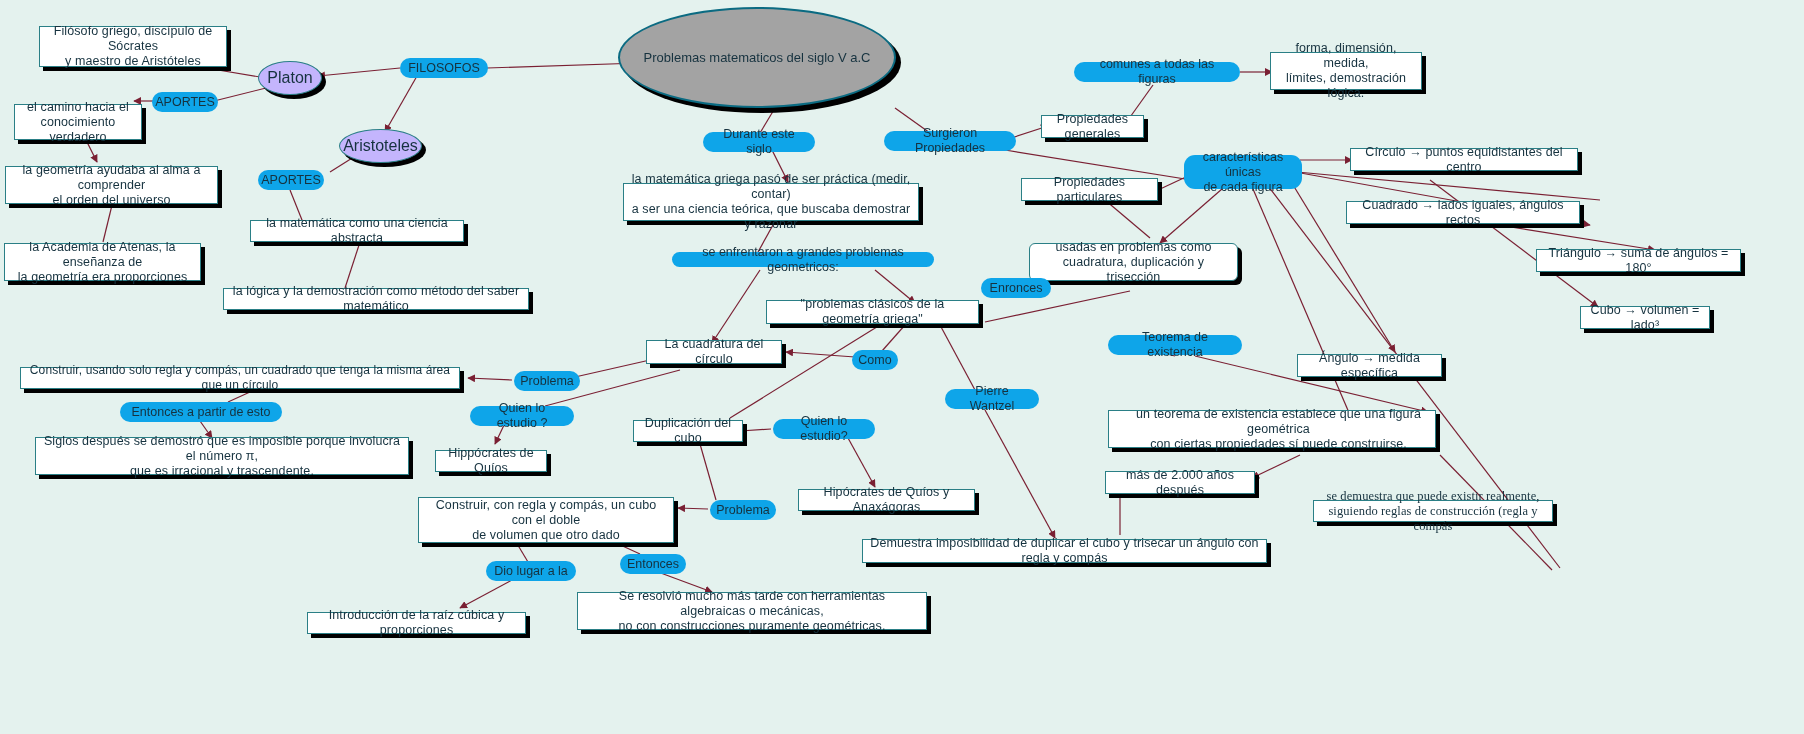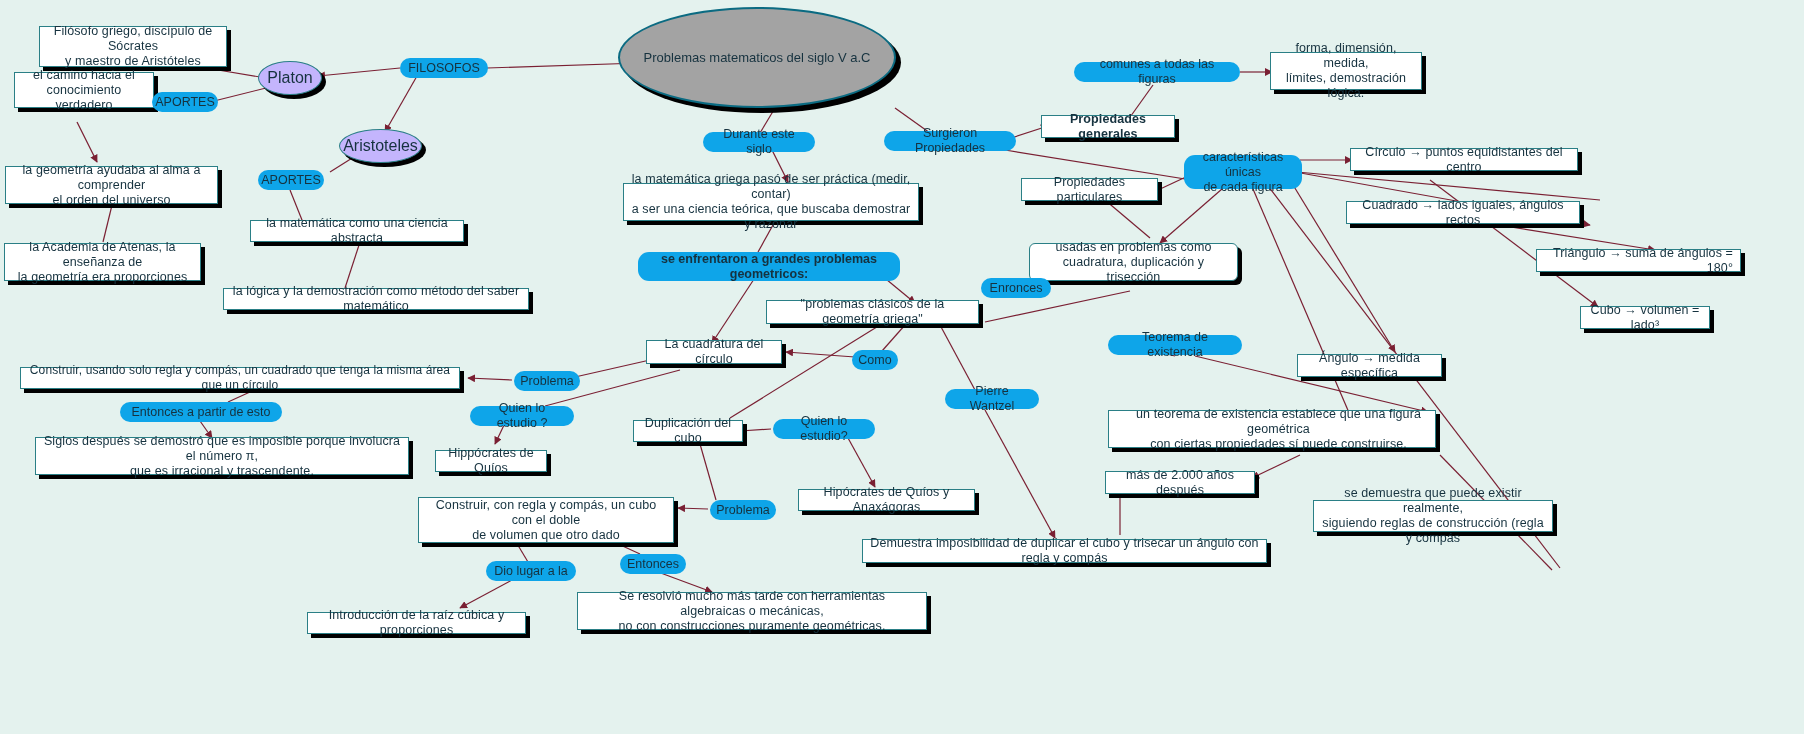--- a/index.html
+++ b/index.html
@@ -176,21 +176,21 @@
     </g>
   </svg>
 
   <div class="ell root" style="left:618px;top:7px;width:278px;height:101px;">Problemas matematicos del siglo V a.C</div>
 
   <div class="ell" style="left:258px;top:61px;width:64px;height:34px;">Platon</div>
   <div class="ell" style="left:339px;top:129px;width:83px;height:34px;">Aristoteles</div>
 
   <div class="node" style="left:22px;top:26px;width:188px;height:41px;margin-left:17px;">Filósofo griego, discípulo de Sócrates
 y maestro de Aristóteles</div>
-  <div class="node" style="left:14px;top:72px;width:140px;height:36px;">el camino hacia el
+  <div class="node" style="left:14px;top:104px;width:128px;height:36px;">el camino hacia el
 conocimiento verdadero</div>
   <div class="node" style="left:5px;top:166px;width:213px;height:38px;">la geometría ayudaba al alma a comprender
 el orden del universo</div>
   <div class="node" style="left:4px;top:243px;width:197px;height:38px;">la Academia de Atenas, la enseñanza de
 la geometría era proporciones</div>
   <div class="node" style="left:250px;top:220px;width:214px;height:22px;">la matemática como una ciencia abstracta</div>
   <div class="node" style="left:223px;top:288px;width:306px;height:22px;">la lógica y la demostración como método del saber matemático</div>
 
   <div class="node" style="left:623px;top:183px;width:296px;height:38px;">la matemática griega pasó de ser práctica (medir, contar)
 a ser una ciencia teórica, que buscaba demostrar y razonar</div>
@@ -202,44 +202,44 @@
   <div class="node" style="left:435px;top:450px;width:112px;height:22px;">Hippócrates de Quíos</div>
   <div class="node" style="left:633px;top:420px;width:110px;height:22px;">Duplicación del cubo</div>
   <div class="node" style="left:798px;top:489px;width:177px;height:22px;">Hipócrates de Quíos y Anaxágoras</div>
   <div class="node" style="left:418px;top:497px;width:256px;height:46px;">Construir, con regla y compás, un cubo con el doble
 de volumen que otro dado</div>
   <div class="node" style="left:307px;top:612px;width:219px;height:22px;">Introducción de la raíz cúbica y proporciones</div>
   <div class="node" style="left:577px;top:592px;width:350px;height:38px;">Se resolvió mucho más tarde con herramientas algebraicas o mecánicas,
 no con construcciones puramente geométricas.</div>
   <div class="node" style="left:862px;top:539px;width:405px;height:24px;">Demuestra imposibilidad de duplicar el cubo y trisecar un ángulo con regla y compás</div>
 
-  <div class="node" style="left:1041px;top:115px;width:134px;height:23px;font-weight:bold;">Propiedades generales</div>
+  <div class="node" style="left:1041px;top:115px;width:103px;height:23px;">Propiedades generales</div>
   <div class="node" style="left:1021px;top:178px;width:137px;height:23px;">Propiedades particulares</div>
   <div class="node" style="left:1270px;top:52px;width:152px;height:38px;">forma, dimensión, medida,
 límites, demostración lógica.</div>
   <div class="node" style="left:1350px;top:148px;width:228px;height:23px;">Círculo → puntos equidistantes del centro</div>
   <div class="node" style="left:1346px;top:201px;width:234px;height:23px;">Cuadrado → lados iguales, ángulos rectos</div>
 
-  <div class="node" style="left:1536px;top:249px;width:205px;height:23px;text-align:right;">Triángulo → suma de ángulos = 180°</div>
+  <div class="node" style="left:1536px;top:249px;width:205px;height:23px;">Triángulo → suma de ángulos = 180°</div>
   <div class="node" style="left:1580px;top:306px;width:130px;height:23px;">Cubo → volumen = lado³</div>
   <div class="node" style="left:1297px;top:354px;width:145px;height:23px;">Ángulo → medida específica</div>
 
   <div class="node" style="left:1029px;top:243px;width:209px;height:38px;border-radius:6px;">usadas en problemas como
 cuadratura, duplicación y trisección</div>
   <div class="node" style="left:1108px;top:410px;width:328px;height:38px;padding-left:20px;">un teorema de existencia establece que una figura geométrica
 con ciertas propiedades sí puede construirse.</div>
   <div class="node" style="left:1105px;top:471px;width:150px;height:23px;">más de 2.000 años después</div>
-  <div class="node" style="left:1313px;top:500px;width:240px;height:32px;">se demuestra que puede existir realmente,
+  <div class="node" style="left:1313px;top:500px;width:240px;height:22px;font-family:Liberation Serif, serif;">se demuestra que puede existir realmente,
 siguiendo reglas de construcción (regla y compás</div>
 
   <div class="lbl" style="left:400px;top:58px;width:88px;height:20px;">FILOSOFOS</div>
   <div class="lbl" style="left:152px;top:92px;width:66px;height:20px;">APORTES</div>
   <div class="lbl" style="left:258px;top:170px;width:66px;height:20px;">APORTES</div>
   <div class="lbl" style="left:703px;top:132px;width:112px;height:20px;">Durante este siglo</div>
-  <div class="lbl" style="left:638px;top:252px;width:262px;height:29px;font-weight:bold;">se enfrentaron a grandes problemas geometricos:</div>
+  <div class="lbl" style="left:672px;top:252px;width:262px;height:15px;">se enfrentaron a grandes problemas geometricos:</div>
   <div class="lbl" style="left:852px;top:350px;width:46px;height:20px;">Como</div>
   <div class="lbl" style="left:514px;top:371px;width:66px;height:20px;">Problema</div>
   <div class="lbl" style="left:120px;top:402px;width:162px;height:20px;">Entonces a partir de esto</div>
   <div class="lbl" style="left:470px;top:406px;width:104px;height:20px;">Quien lo estudio ?</div>
   <div class="lbl" style="left:773px;top:419px;width:102px;height:20px;">Quien lo estudio?</div>
   <div class="lbl" style="left:710px;top:500px;width:66px;height:20px;">Problema</div>
   <div class="lbl" style="left:486px;top:561px;width:90px;height:20px;">Dio lugar a la</div>
   <div class="lbl" style="left:620px;top:554px;width:66px;height:20px;">Entonces</div>
   <div class="lbl" style="left:884px;top:131px;width:132px;height:20px;">Surgieron Propiedades</div>
   <div class="lbl" style="left:1074px;top:62px;width:166px;height:20px;">comunes a todas las figuras</div>

